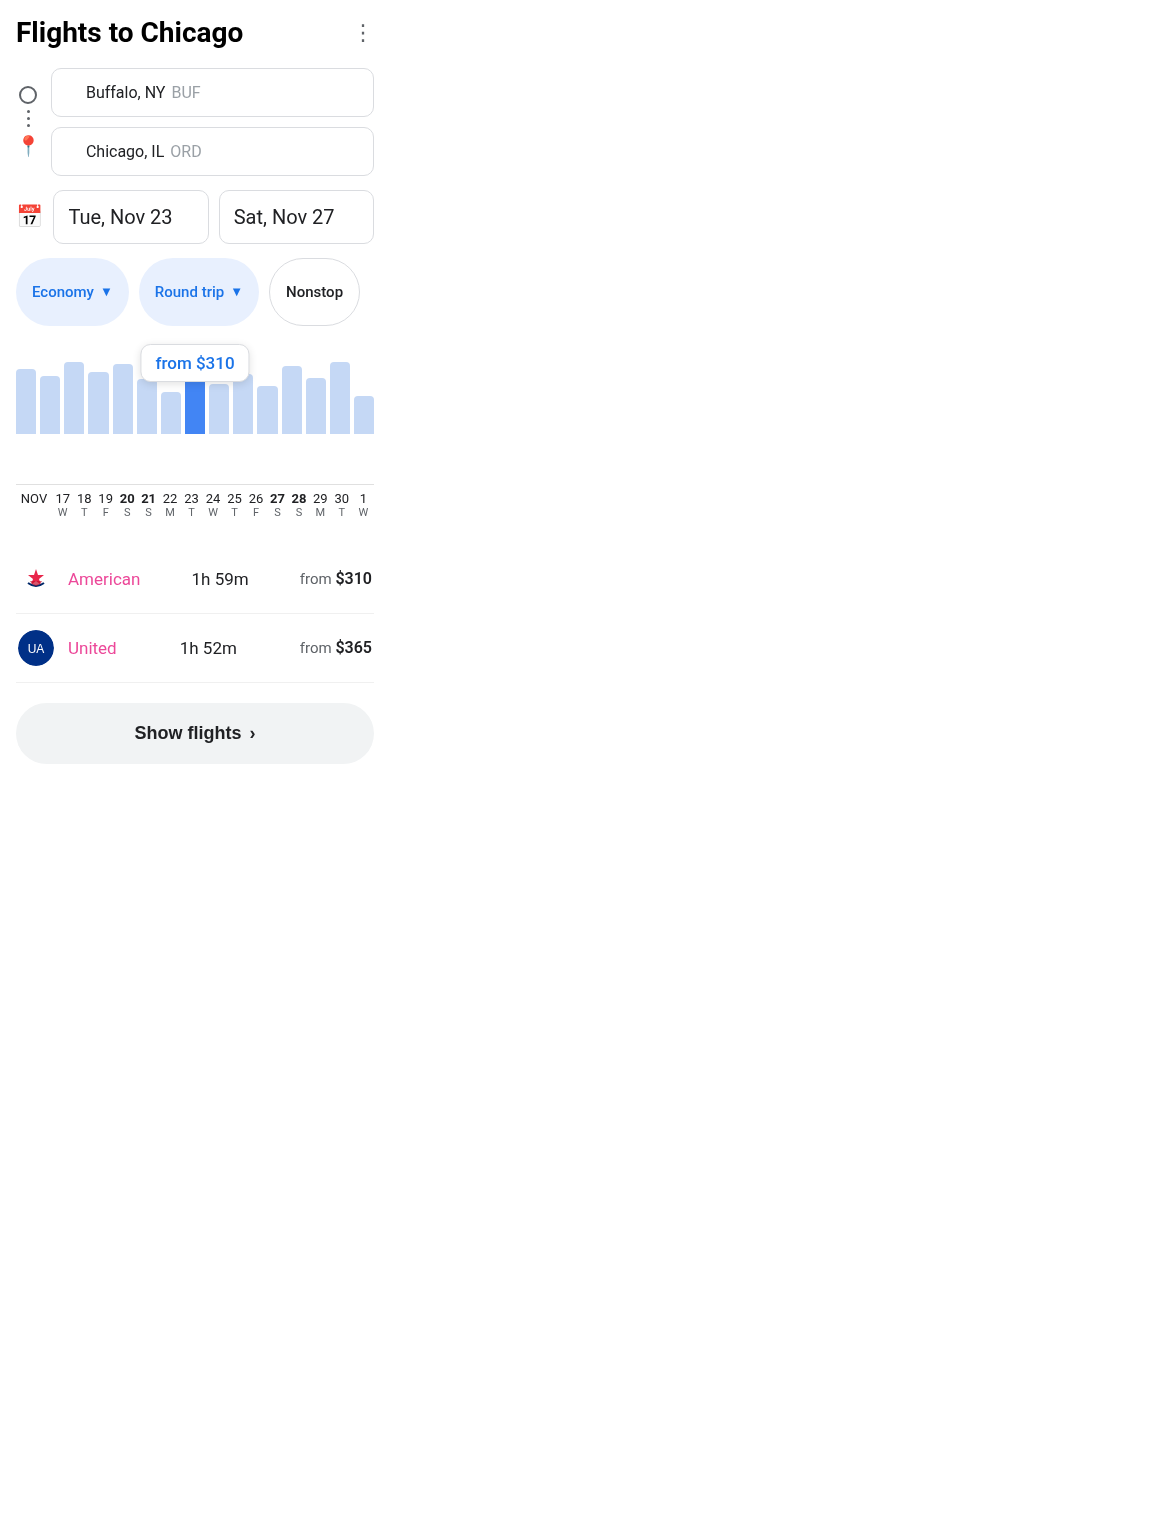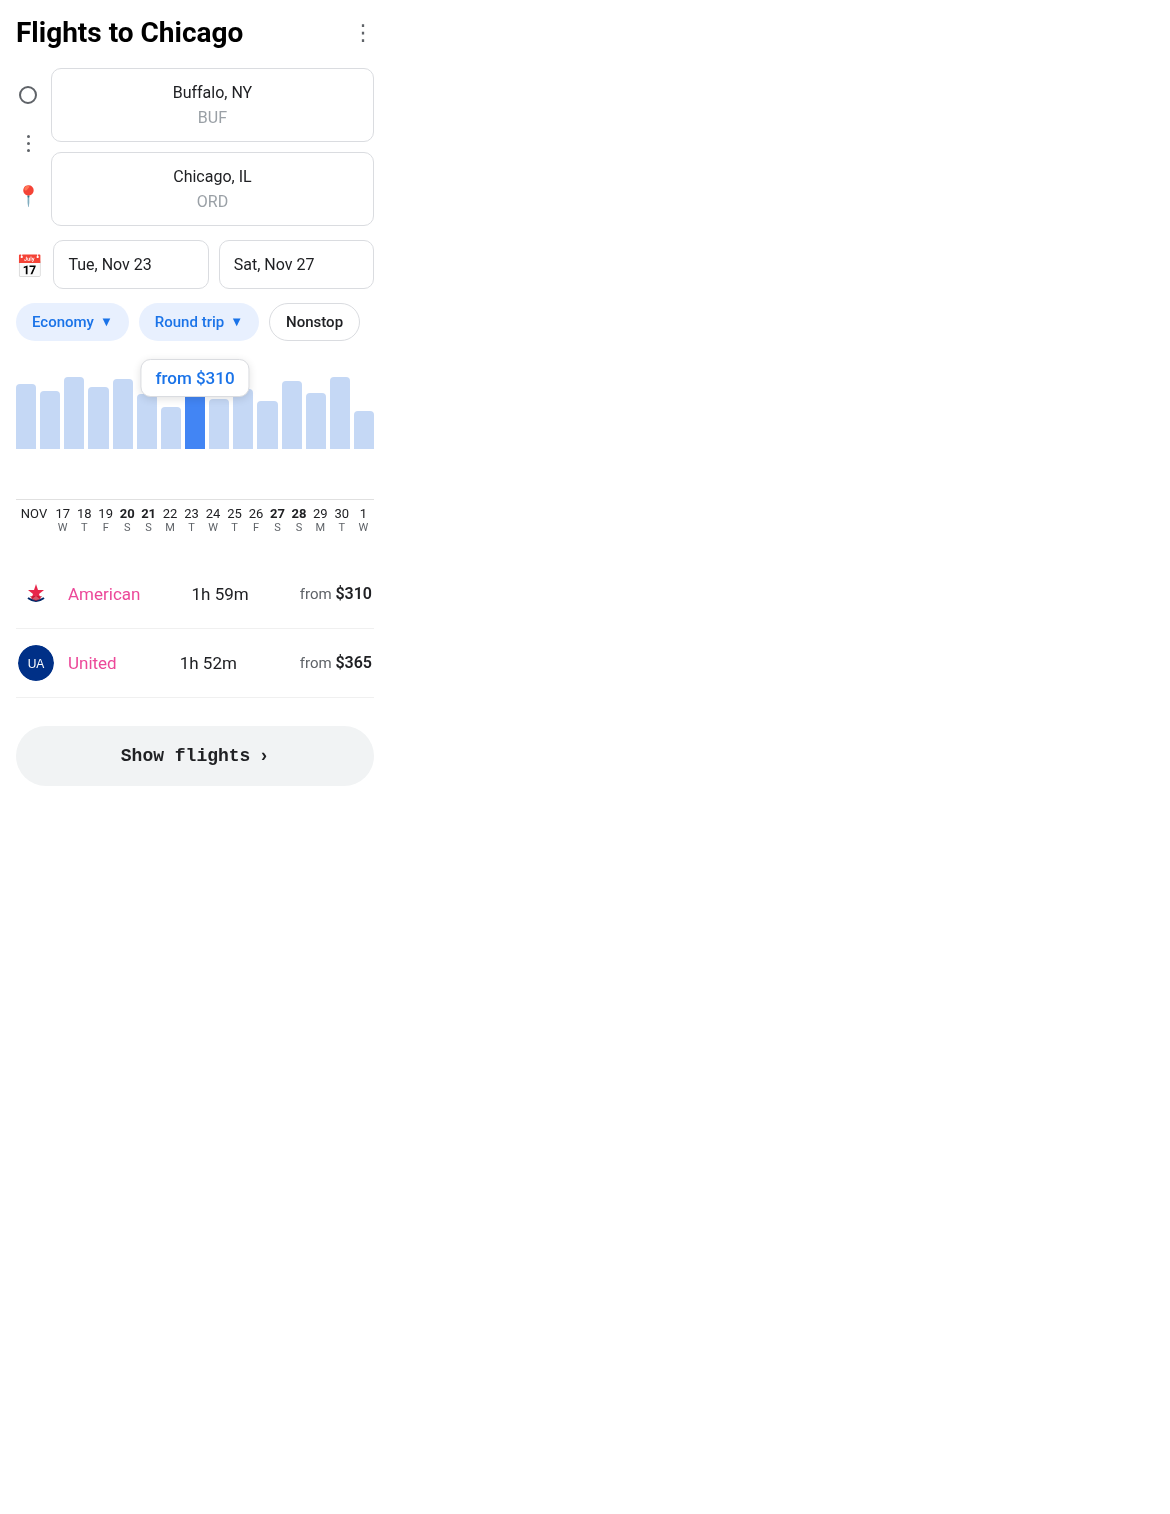--- a/index.html
+++ b/index.html
@@ -81,49 +81,48 @@
       border: 1.5px solid #dadce0;
       border-radius: 10px;
       padding: 14px 34px;
       font-size: 16px;
       color: #202124;
       background: #fff;
       display: flex;
       align-items: center;
       gap: 6px;
       cursor: pointer;
-      flex-direction: column;
     }
     .search-input-box .code {
       color: #9aa0a6;
       font-size: 16px;
     }
     .date-fields {
       flex: 1;
       display: flex;
       gap: 10px;
     }
     .date-box {
       flex: 1;
       border: 1.5px solid #dadce0;
       border-radius: 10px;
       padding: 14px 14px;
-      font-size: 16px;
+      font-size: 20px;
       color: #202124;
       cursor: pointer;
     }
     .filters-row {
       display: flex;
       gap: 10px;
       margin-bottom: 18px;
       flex-wrap: wrap;
     }
     .filter-chip {
       border-radius: 50px;
-      padding: 9px 16px;
+      padding: 24px 16px;
       font-size: 15px;
       font-weight: 500;
       cursor: pointer;
       display: flex;
       align-items: center;
       gap: 6px;
     }
     .filter-chip.filled {
       background: #e8f0fe;
       color: #1a73e8;
@@ -245,35 +244,34 @@
     .from-label {
       color: #5f6368;
       font-size: 15px;
     }
     .price-val {
       font-weight: 600;
       color: #202124;
     }
     
     .show-flights-btn {
-      margin: 28px 0 16px 0;
+      margin: 20px 0 16px 0;
       background: #f1f3f4;
       border: none;
       border-radius: 50px;
       padding: 20px 0;
       width: 100%;
       font-size: 18px;
       font-weight: 700;
       color: #202124;
       cursor: pointer;
       display: flex;
       align-items: center;
       justify-content: center;
       gap: 8px;
-      font-family: Liberation Mono, monospace;
     }
     .show-flights-btn .chevron-right {
       font-size: 18px;
     }
   </style>
 </head>
 <body>
 
 <div class="container">
 

